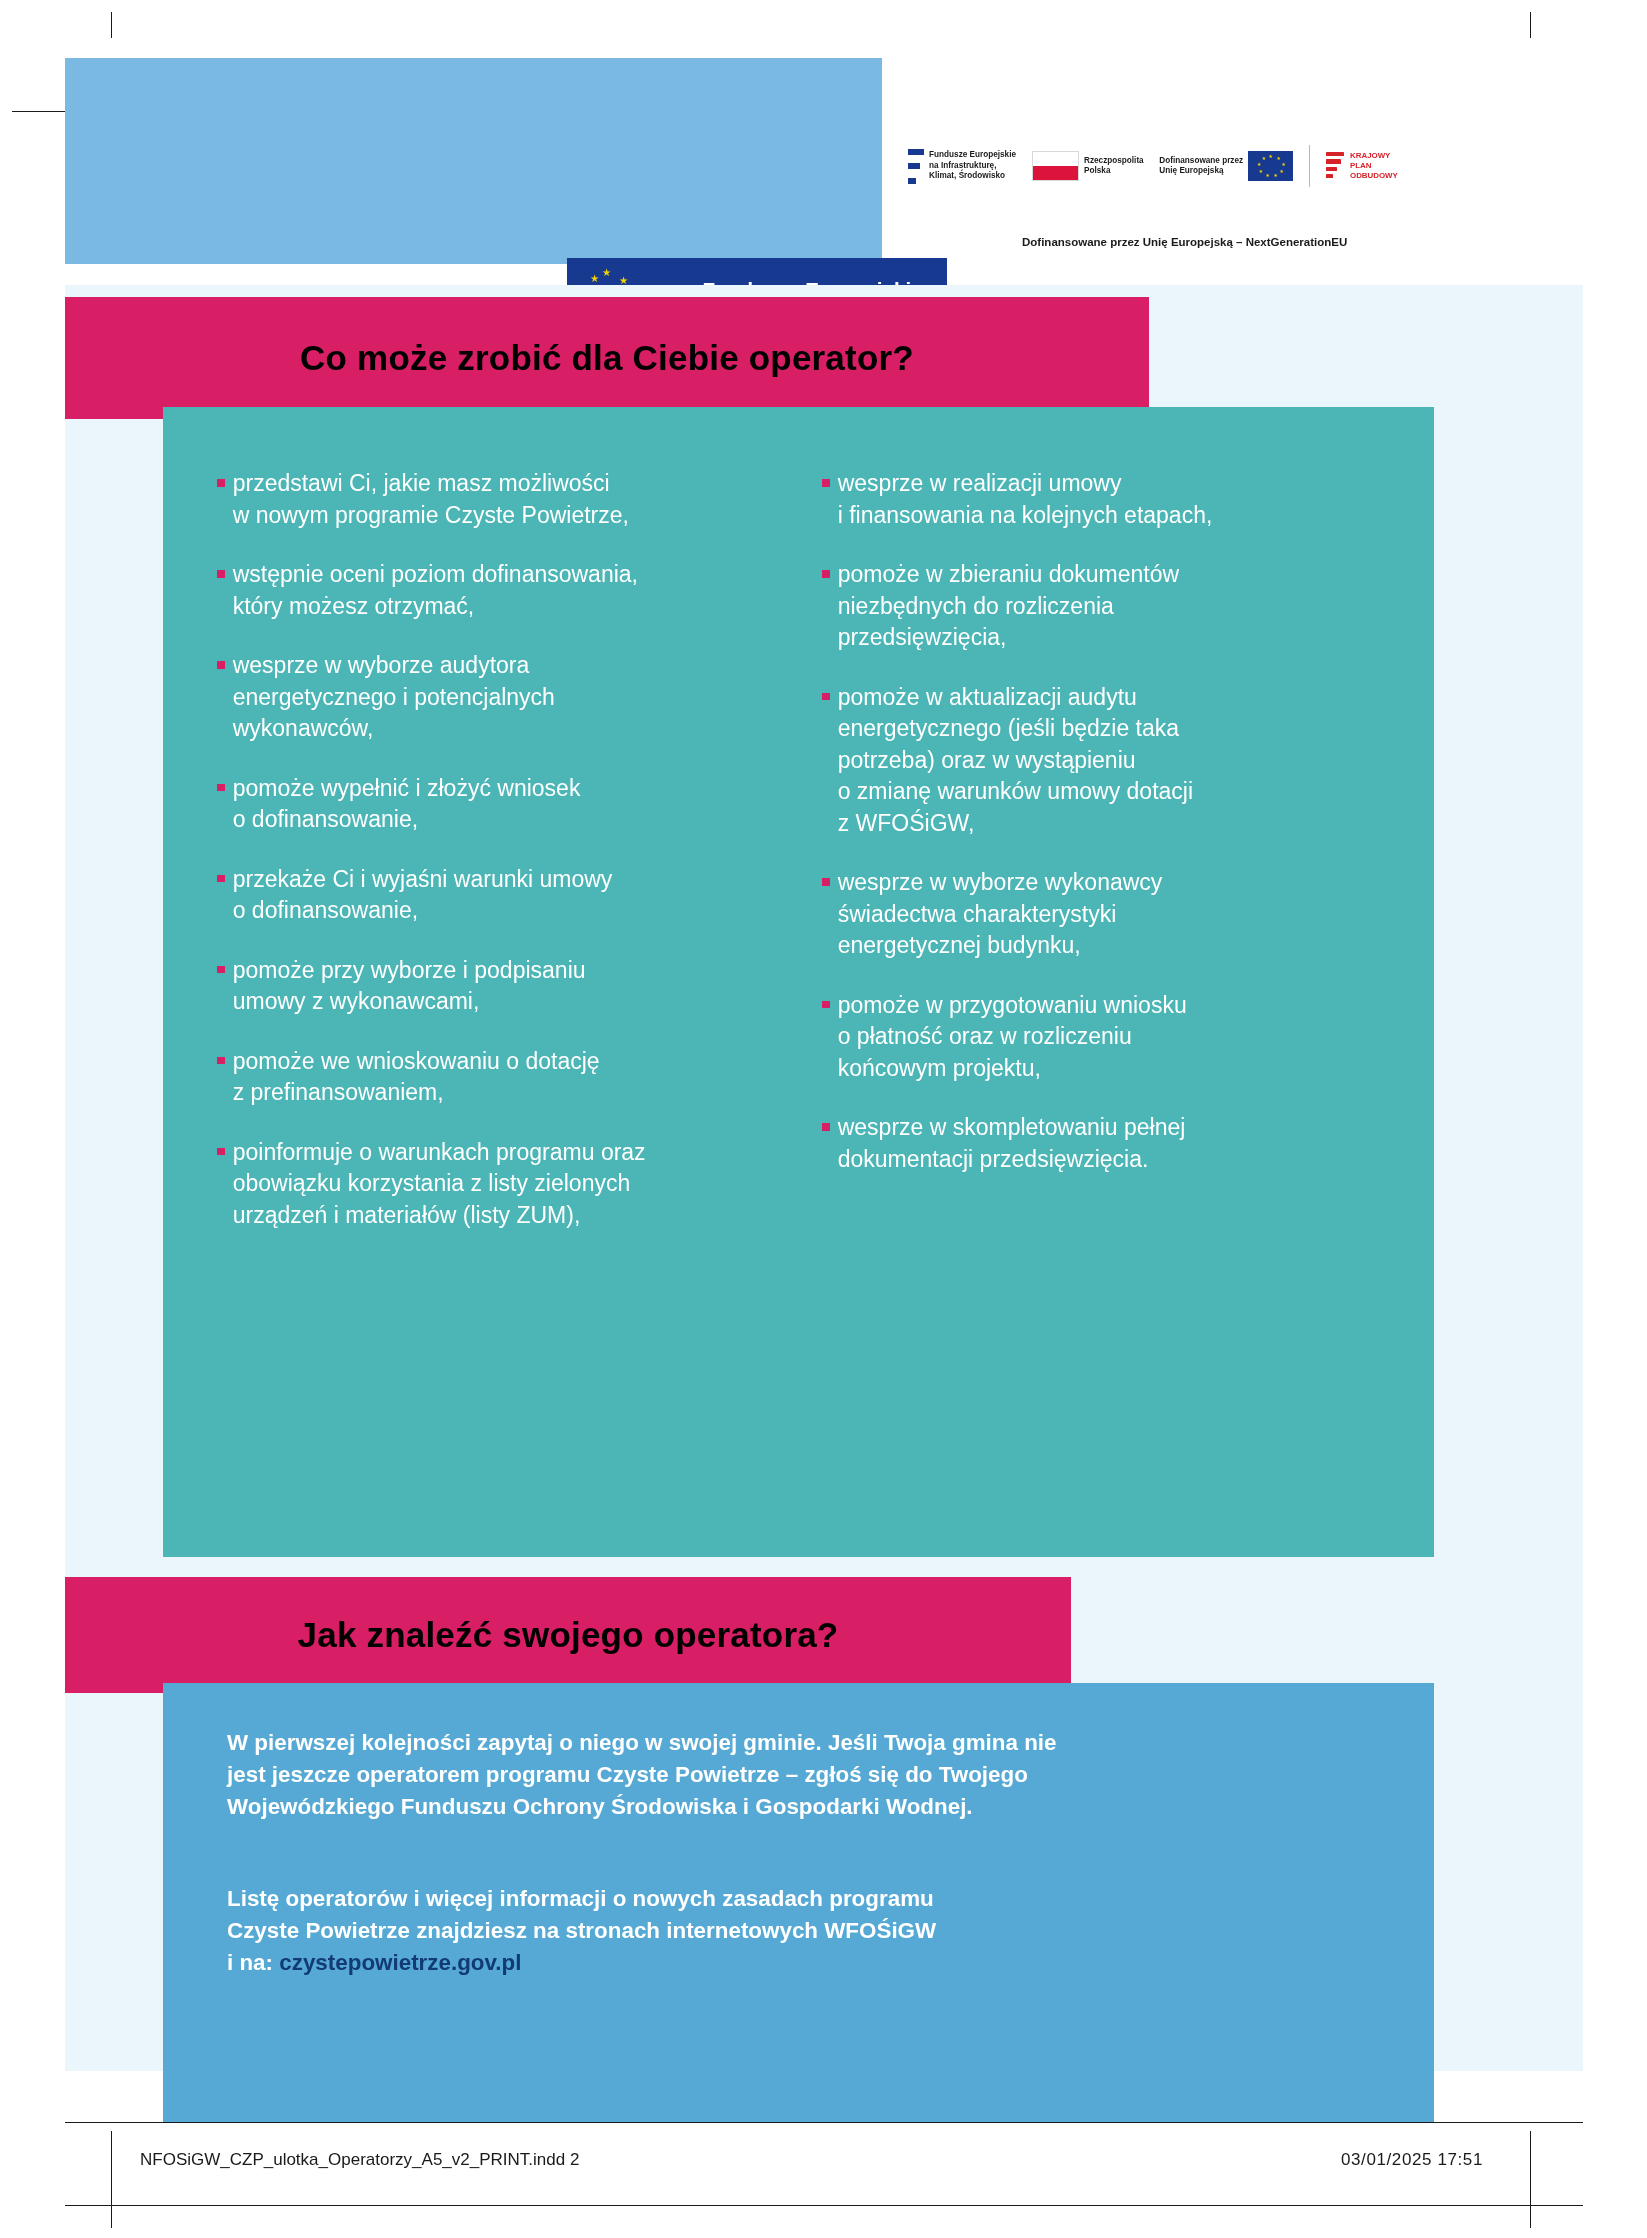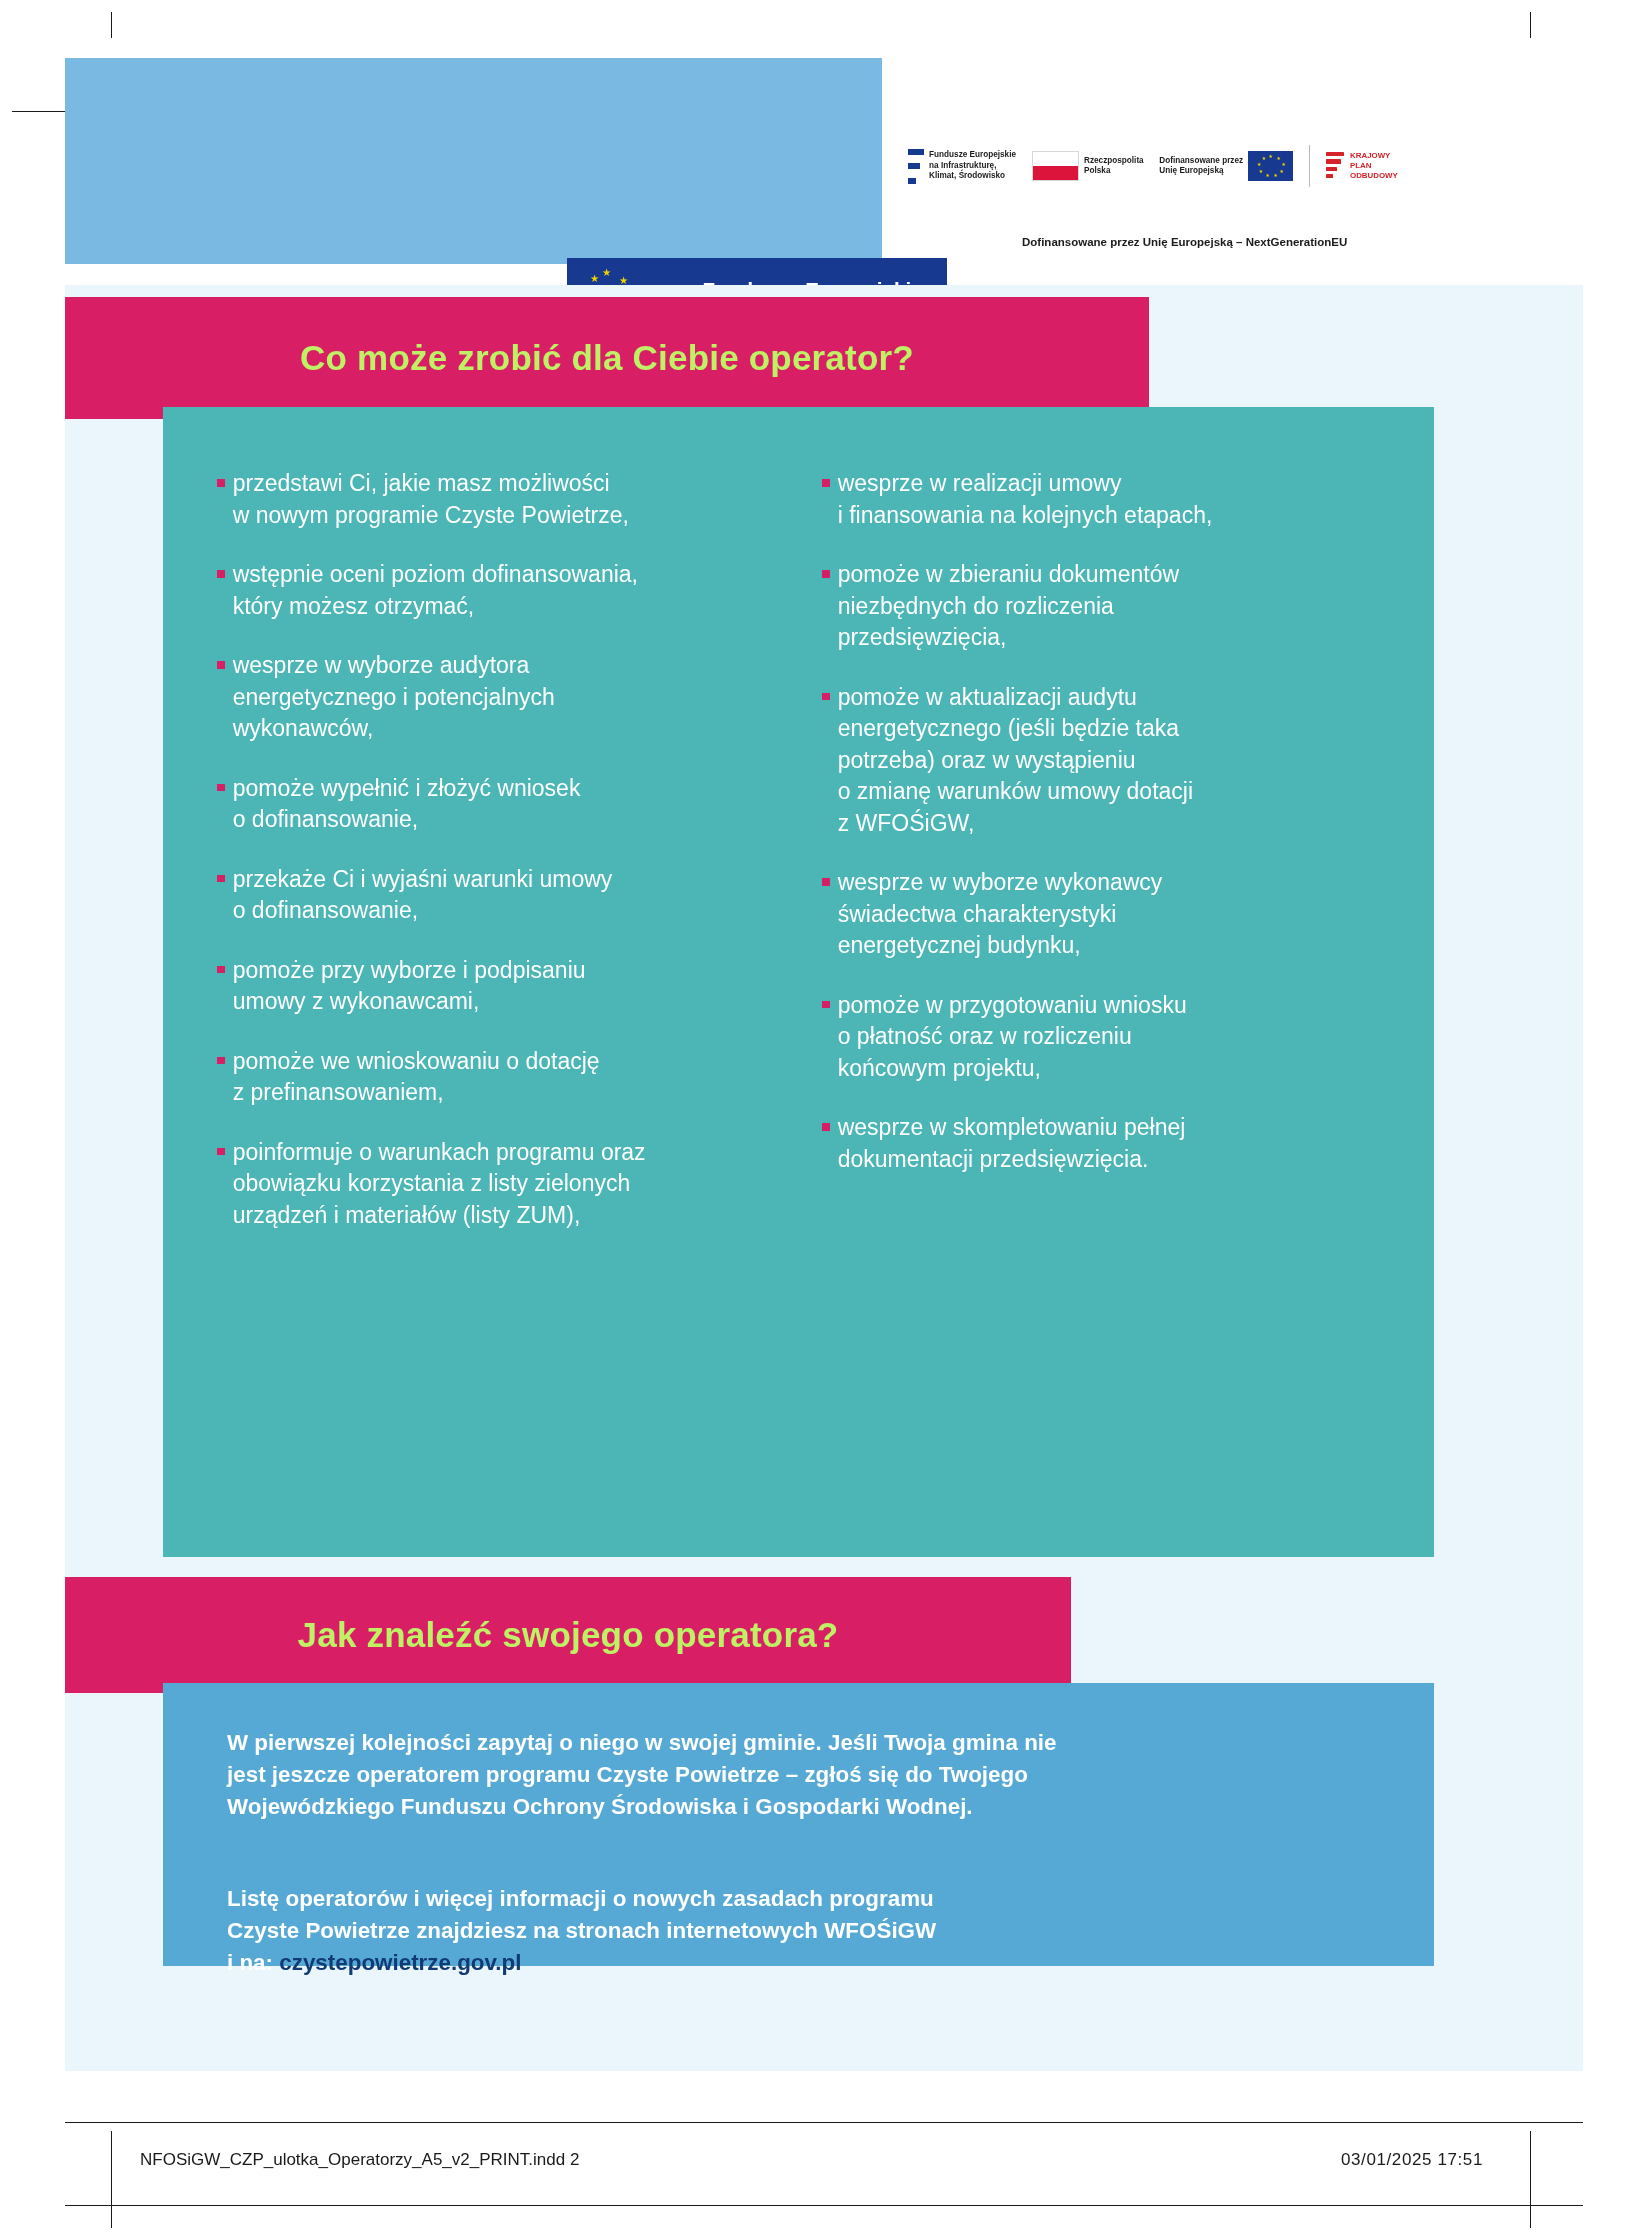--- a/index.html
+++ b/index.html
@@ -156,21 +156,21 @@
 
   
   .pink-bar {
     position: absolute;
     background: #d81e64;
     display: flex;
     align-items: center;
     justify-content: center;
   }
   .pink-bar .title {
-    color: #bef264;
+    color: #000000;
     font-weight: bold;
     font-size: 35px;
     letter-spacing: 0.2px;
   }
   #pink-1 { left: 65px; top: 297px; width: 1084px; height: 122px; }
   #pink-2 { left: 65px; top: 1577px; width: 1006px; height: 116px; }
 
   
   .teal-panel {
     position: absolute;
@@ -210,21 +210,21 @@
     line-height: 1.37;
     white-space: pre-line;
   }
 
   
   .blue-panel {
     position: absolute;
     left: 163px;
     top: 1683px;
     width: 1271px;
-    height: 283px;
+    height: 439px;
     background: #55a9d4;
   }
   .blue-panel .para {
     position: absolute;
     left: 64px;
     color: #ffffff;
     font-size: 22.4px;
     font-weight: bold;
     line-height: 1.42;
     white-space: pre-line;

